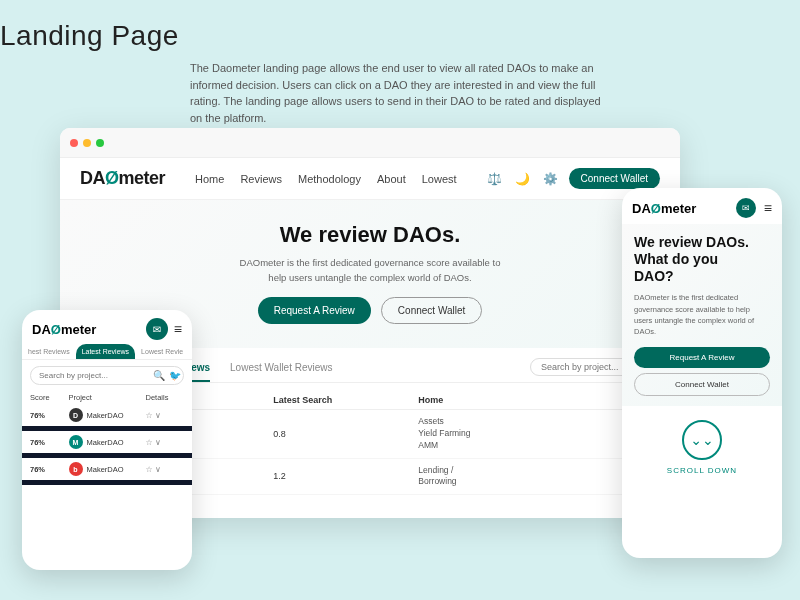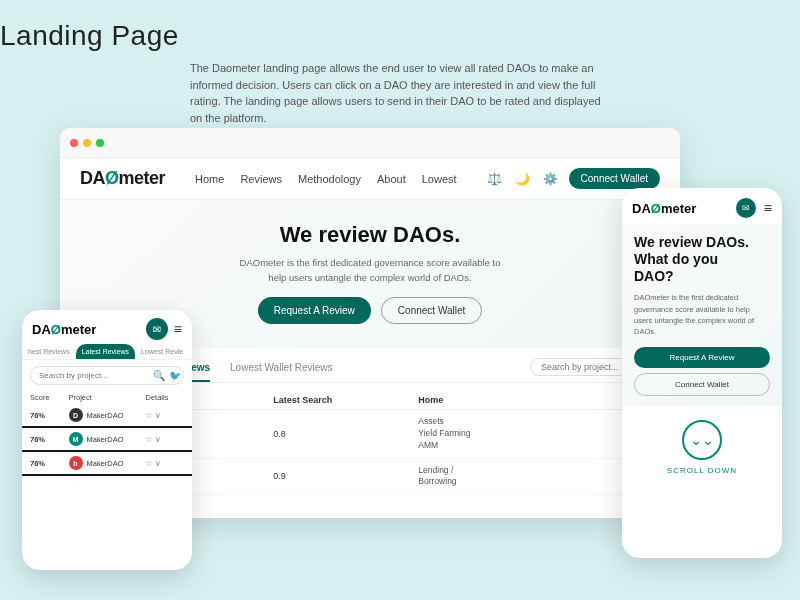--- a/index.html
+++ b/index.html
@@ -289,21 +289,21 @@
       font-weight: 400;
       color: #444;
       padding: 2px 8px;
     }
     .mobile-table-row {
       display: grid;
       grid-template-columns: 1fr 2fr 1fr;
       font-size: 7.5px;
       color: #333;
       padding: 4px 8px;
-      border-bottom: 2px solid #0f172a;
+      border-bottom: 5px solid #0f172a;
       align-items: center;
     }
     .score-badge {
       font-weight: 700;
       color: #333;
     }
 
     
     .mobile-right {
       position: absolute;
@@ -459,21 +459,21 @@
         Assets<br>Yield Farming<br>AMM
       </div>
       <button class="details-btn">Details</button>
     </div>
 
     <div class="reviews-row">
       <div class="project-cell">
         <div class="project-icon icon-teal">M</div>
         <span>MakerDAO</span>
       </div>
-      <span>0.9</span>
+      <span>1.2</span>
       <div class="type-cell">
         Lending /<br>Borrowing
       </div>
       <button class="details-btn">Details</button>
     </div>
   </div>
 </div>
 
 <div class="mobile-left">
   <div class="mobile-nav">

